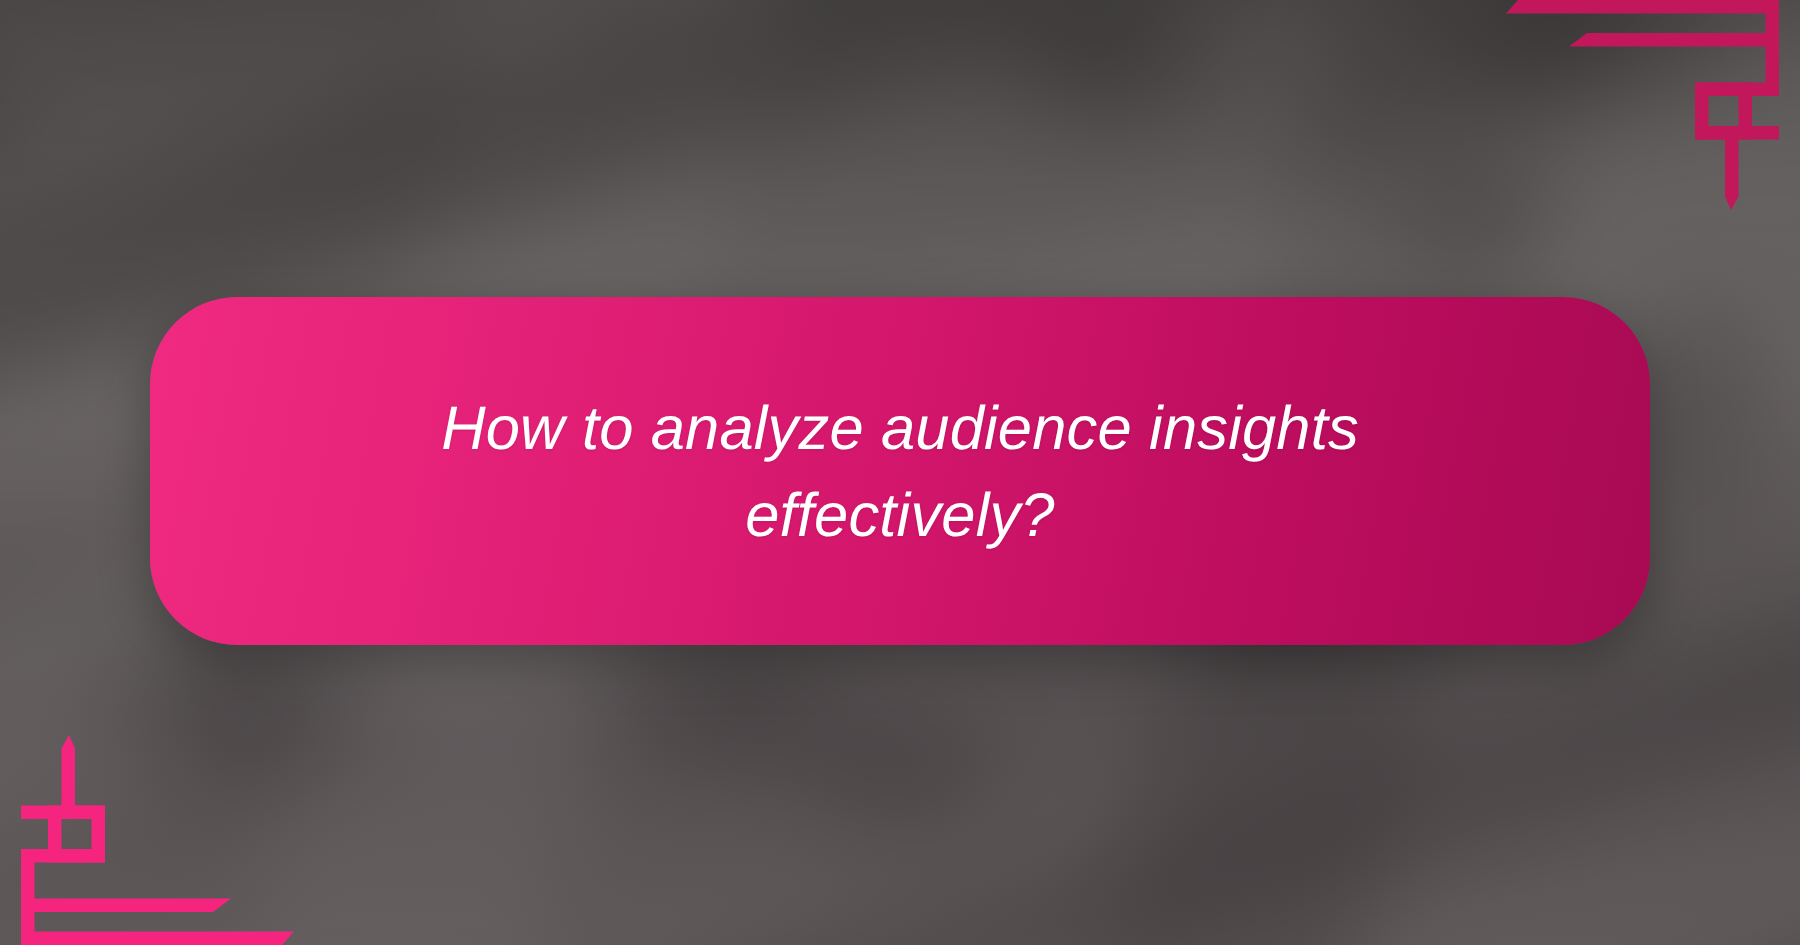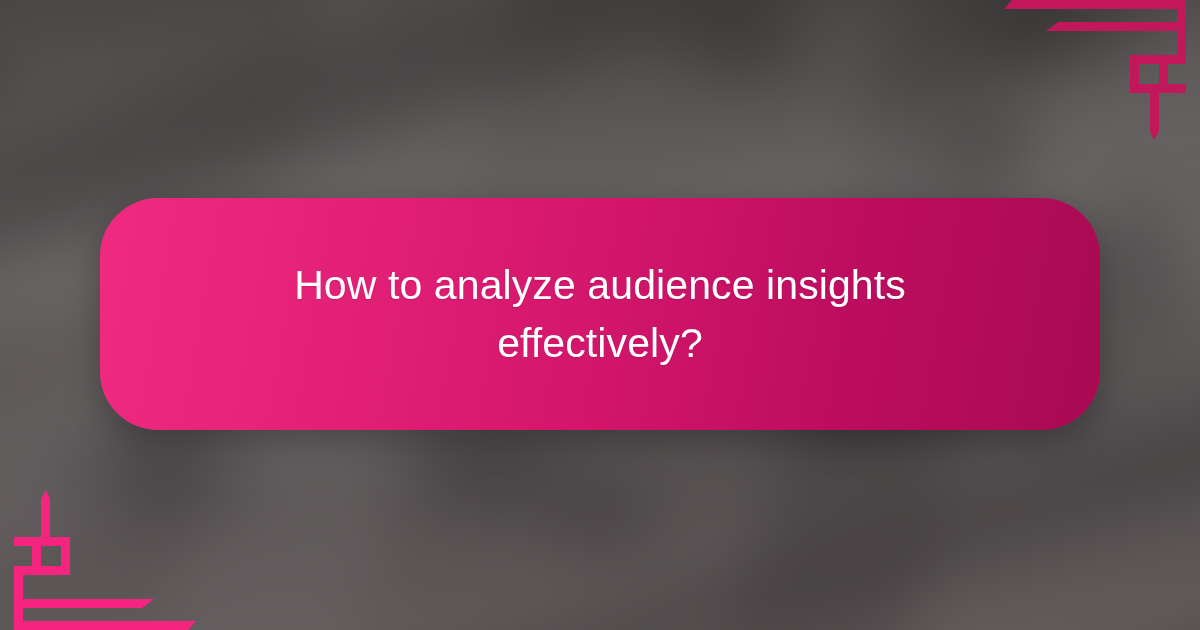--- a/index.html
+++ b/index.html
@@ -126,20 +126,21 @@
   .card-title {
     margin: 0;
     padding: 0 90px;
     text-align: center;
     color: #ffffff;
     font-size: 41px;
     font-weight: 400;
     line-height: 1.42;
     letter-spacing: 0.1px;
     text-shadow: 0 1px 2px rgba(0,0,0,0.10);
+    font-style: italic;
   }
 </style>
 </head>
 <body>
 
 <div id="stage">
 
   <div class="bg-wrap">
     <div class="bg-paint">
       <div class="bg-base"></div>

